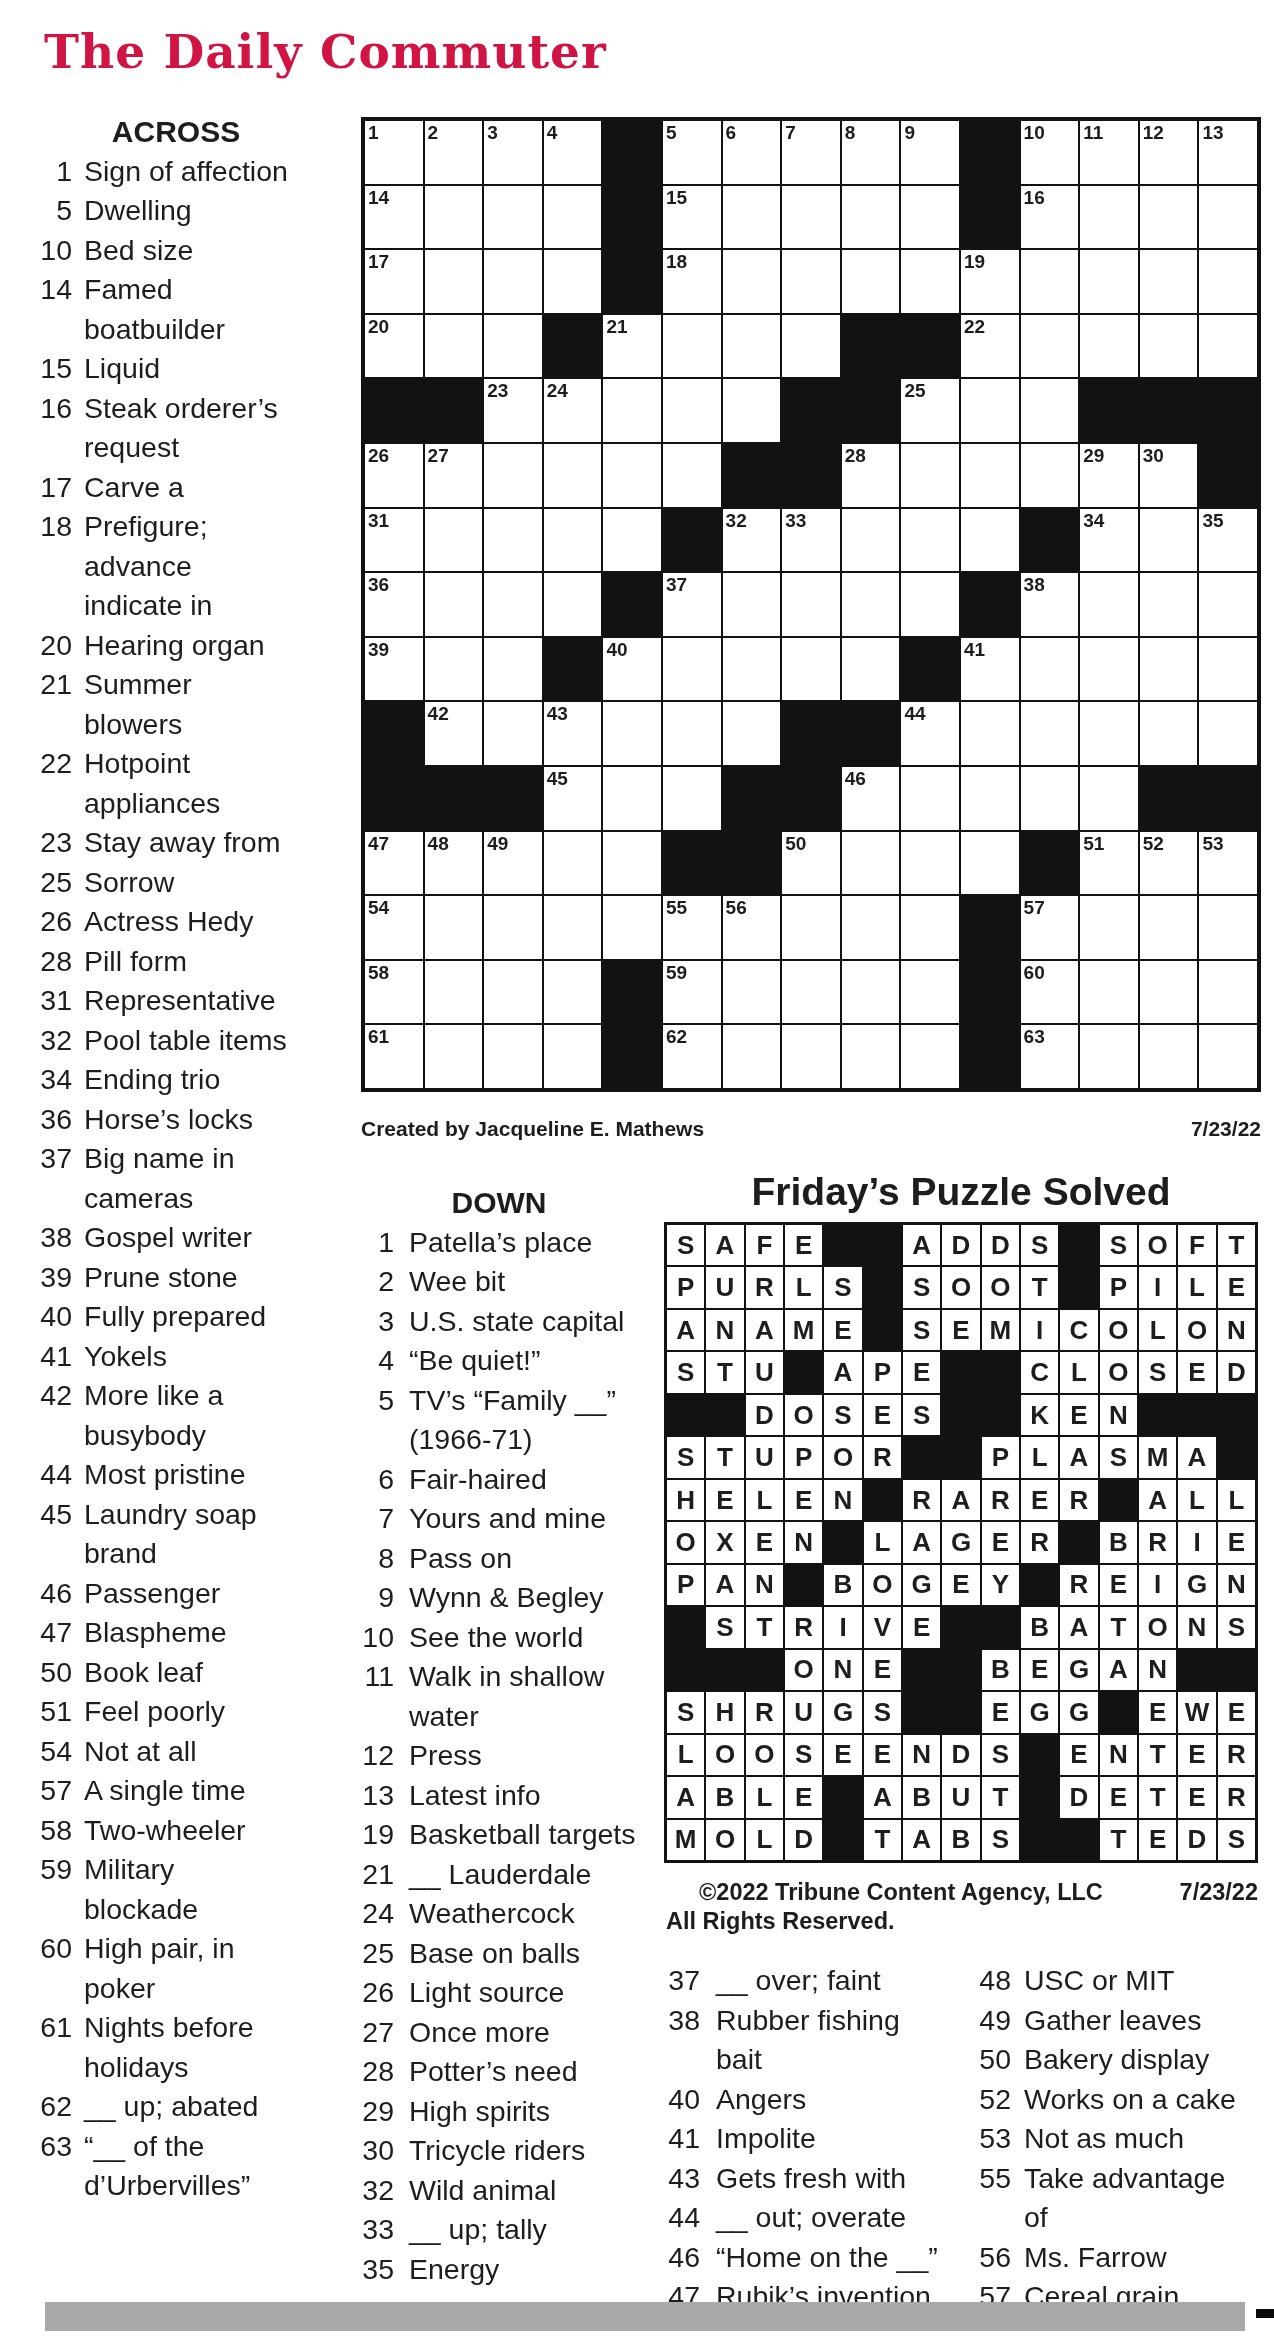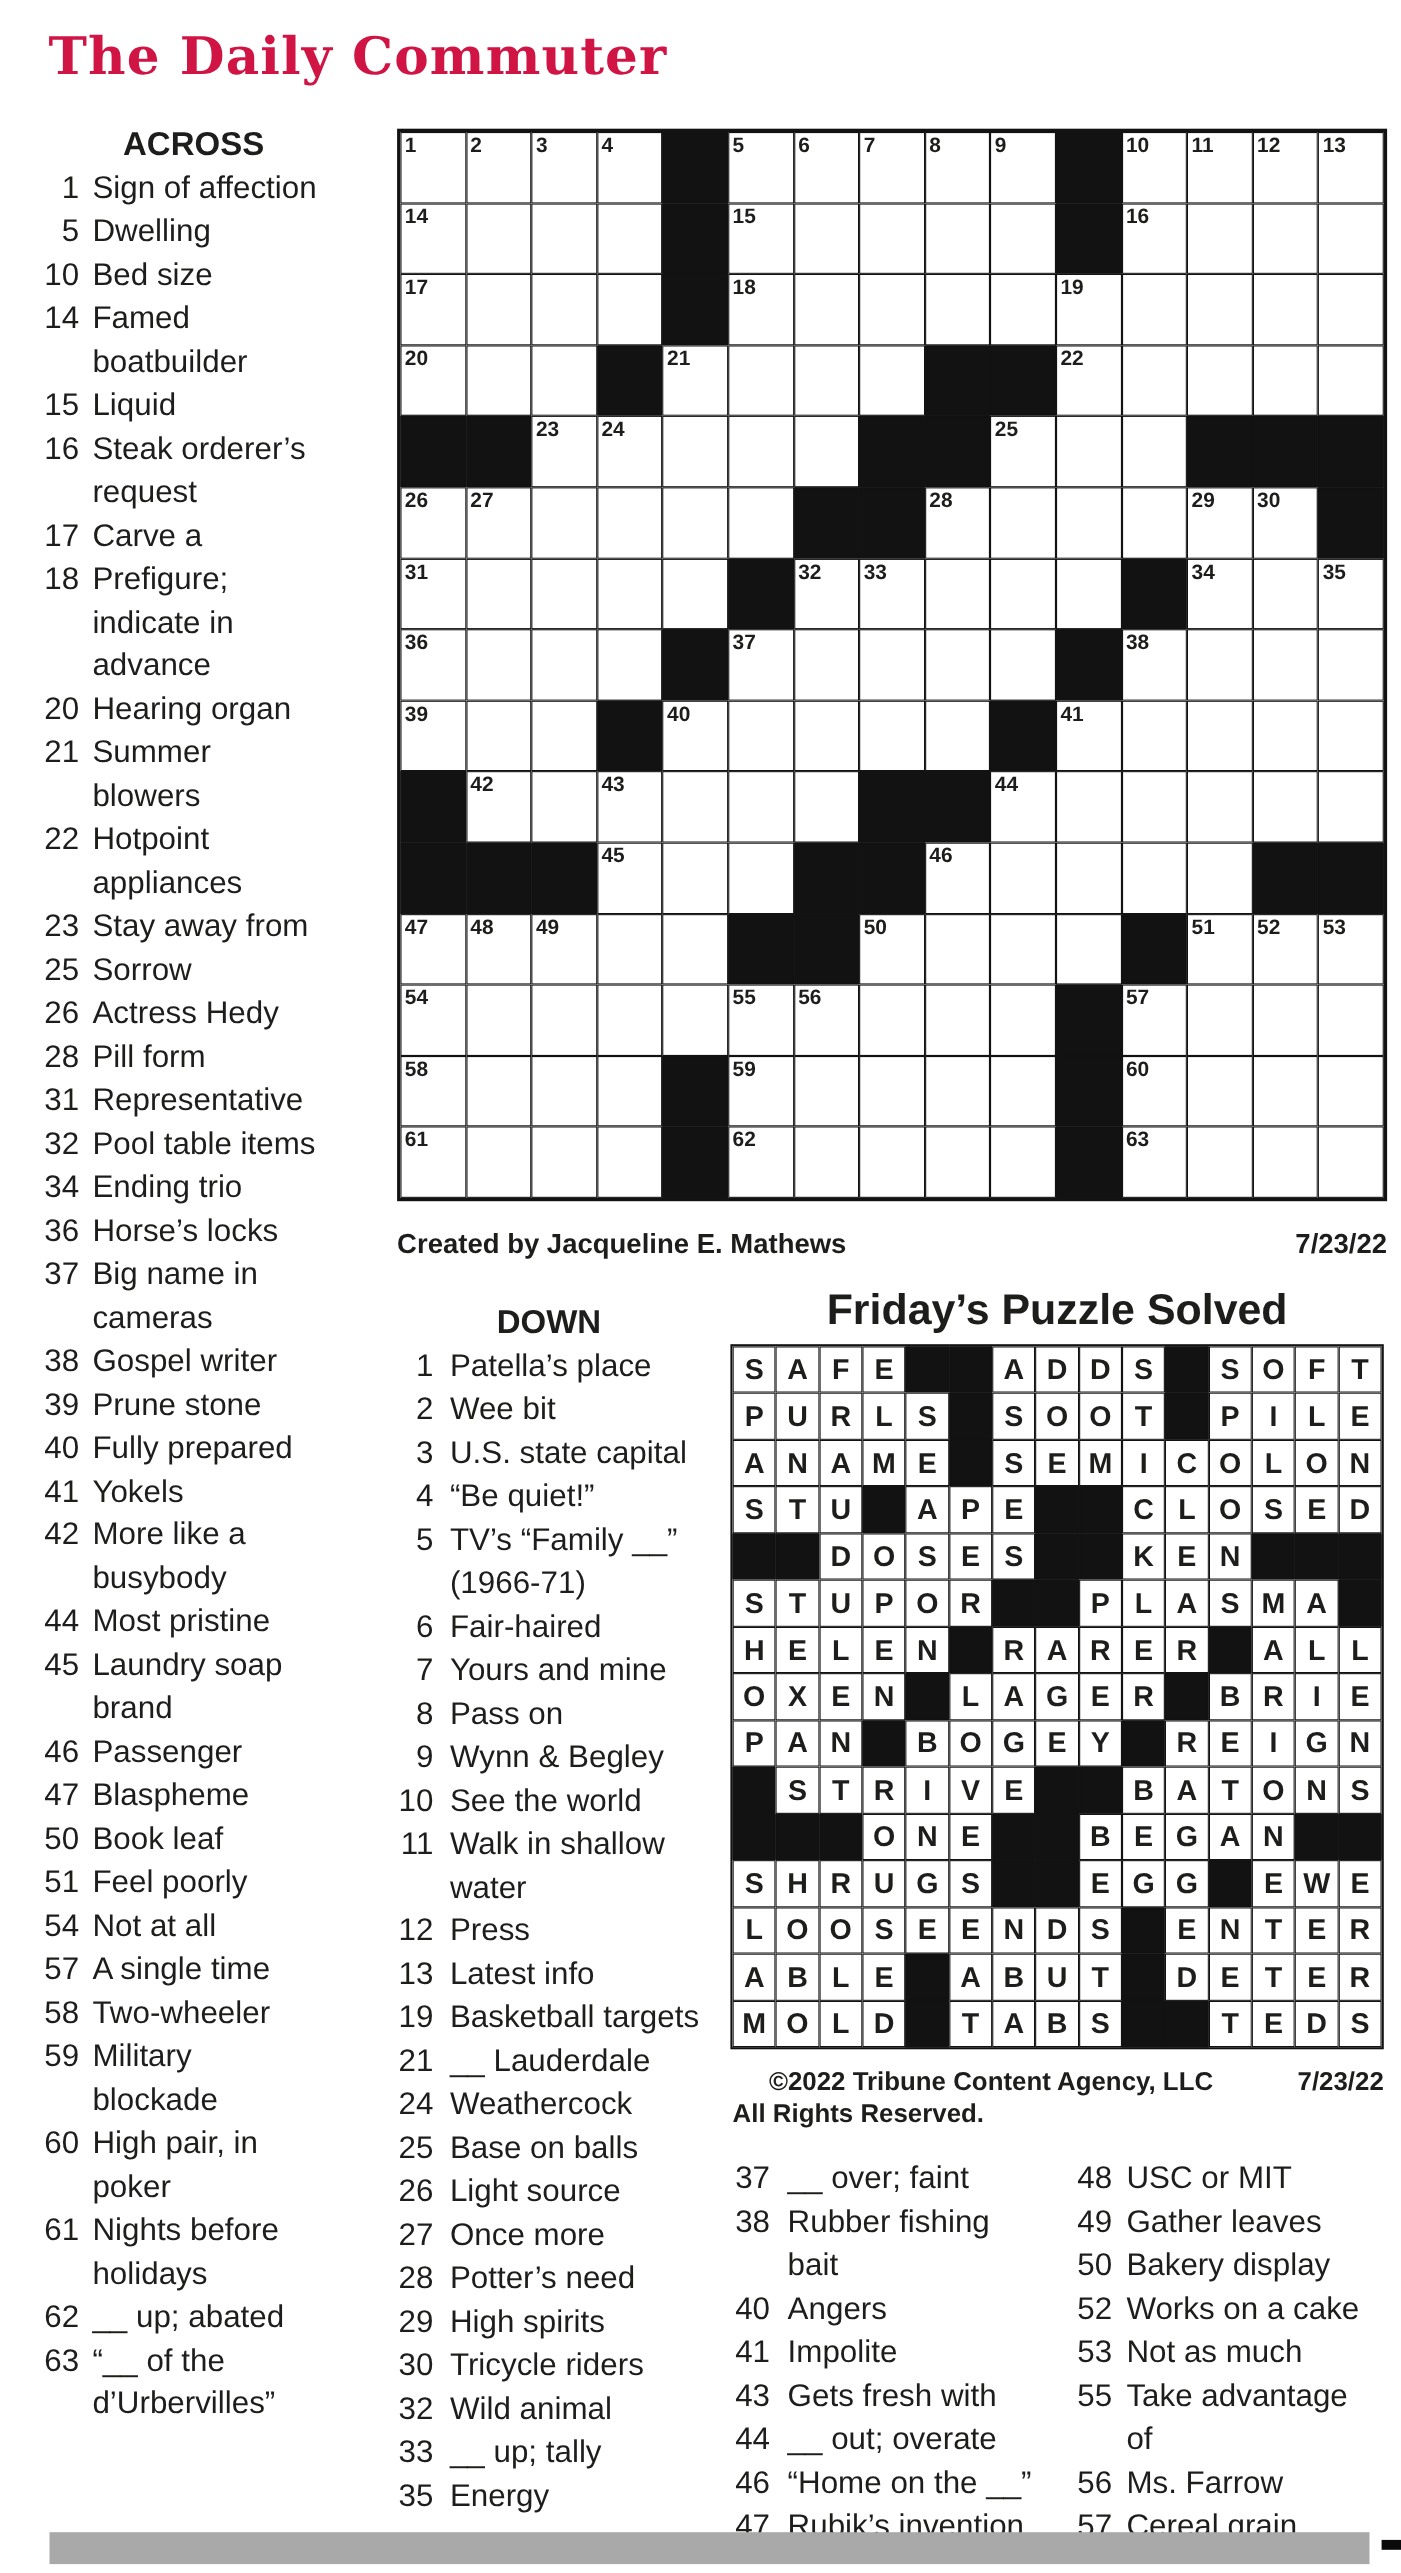--- a/index.html
+++ b/index.html
@@ -28,21 +28,21 @@
 
   
   #main-grid{position:absolute;left:361px;top:117px;width:900px;height:975px;
       display:grid;grid-template-columns:repeat(15,1fr);grid-template-rows:repeat(15,1fr);
       border:3px solid #121212;box-sizing:border-box;background:#fff;}
   .cell{border:1.5px solid #121212;position:relative;background:#fff;}
   .cell.black{background:#121212;border-color:#121212;}
   .cnum{position:absolute;top:1px;left:3px;font-size:19px;font-weight:700;line-height:21px;}
 
   #byline{position:absolute;left:361px;top:1117px;width:900px;display:flex;
-      justify-content:space-between;font-weight:700;font-size:25px;gap:33px;}
+      justify-content:space-between;font-weight:700;font-size:21px;gap:33px;}
 
   
   #solved-title{position:absolute;left:664px;top:1170px;width:594px;text-align:center;
       font-weight:700;font-size:39px;}
   #solved-grid{position:absolute;left:664px;top:1222px;width:594px;height:641px;
       display:grid;grid-template-columns:repeat(15,1fr);grid-template-rows:repeat(15,1fr);
       border:2.5px solid #121212;box-sizing:border-box;background:#fff;}
   .scell{border:1.5px solid #121212;display:flex;align-items:center;justify-content:center;
       background:#fff;}
   .scell.black{background:#121212;border-color:#121212;}
@@ -98,25 +98,25 @@
       <div class="cl-line">
         <span class="cl-num">17</span>
         <span class="cl-txt">Carve a</span>
       </div>
       <div class="cl-line">
         <span class="cl-num">18</span>
         <span class="cl-txt">Prefigure;</span>
       </div>
       <div class="cl-line">
         <span class="cl-num"></span>
+        <span class="cl-txt">advance</span>
+      </div>
+      <div class="cl-line">
+        <span class="cl-num"></span>
         <span class="cl-txt">indicate in</span>
-      </div>
-      <div class="cl-line">
-        <span class="cl-num"></span>
-        <span class="cl-txt">advance</span>
       </div>
       <div class="cl-line">
         <span class="cl-num">20</span>
         <span class="cl-txt">Hearing organ</span>
       </div>
       <div class="cl-line">
         <span class="cl-num">21</span>
         <span class="cl-txt">Summer</span>
       </div>
       <div class="cl-line">

